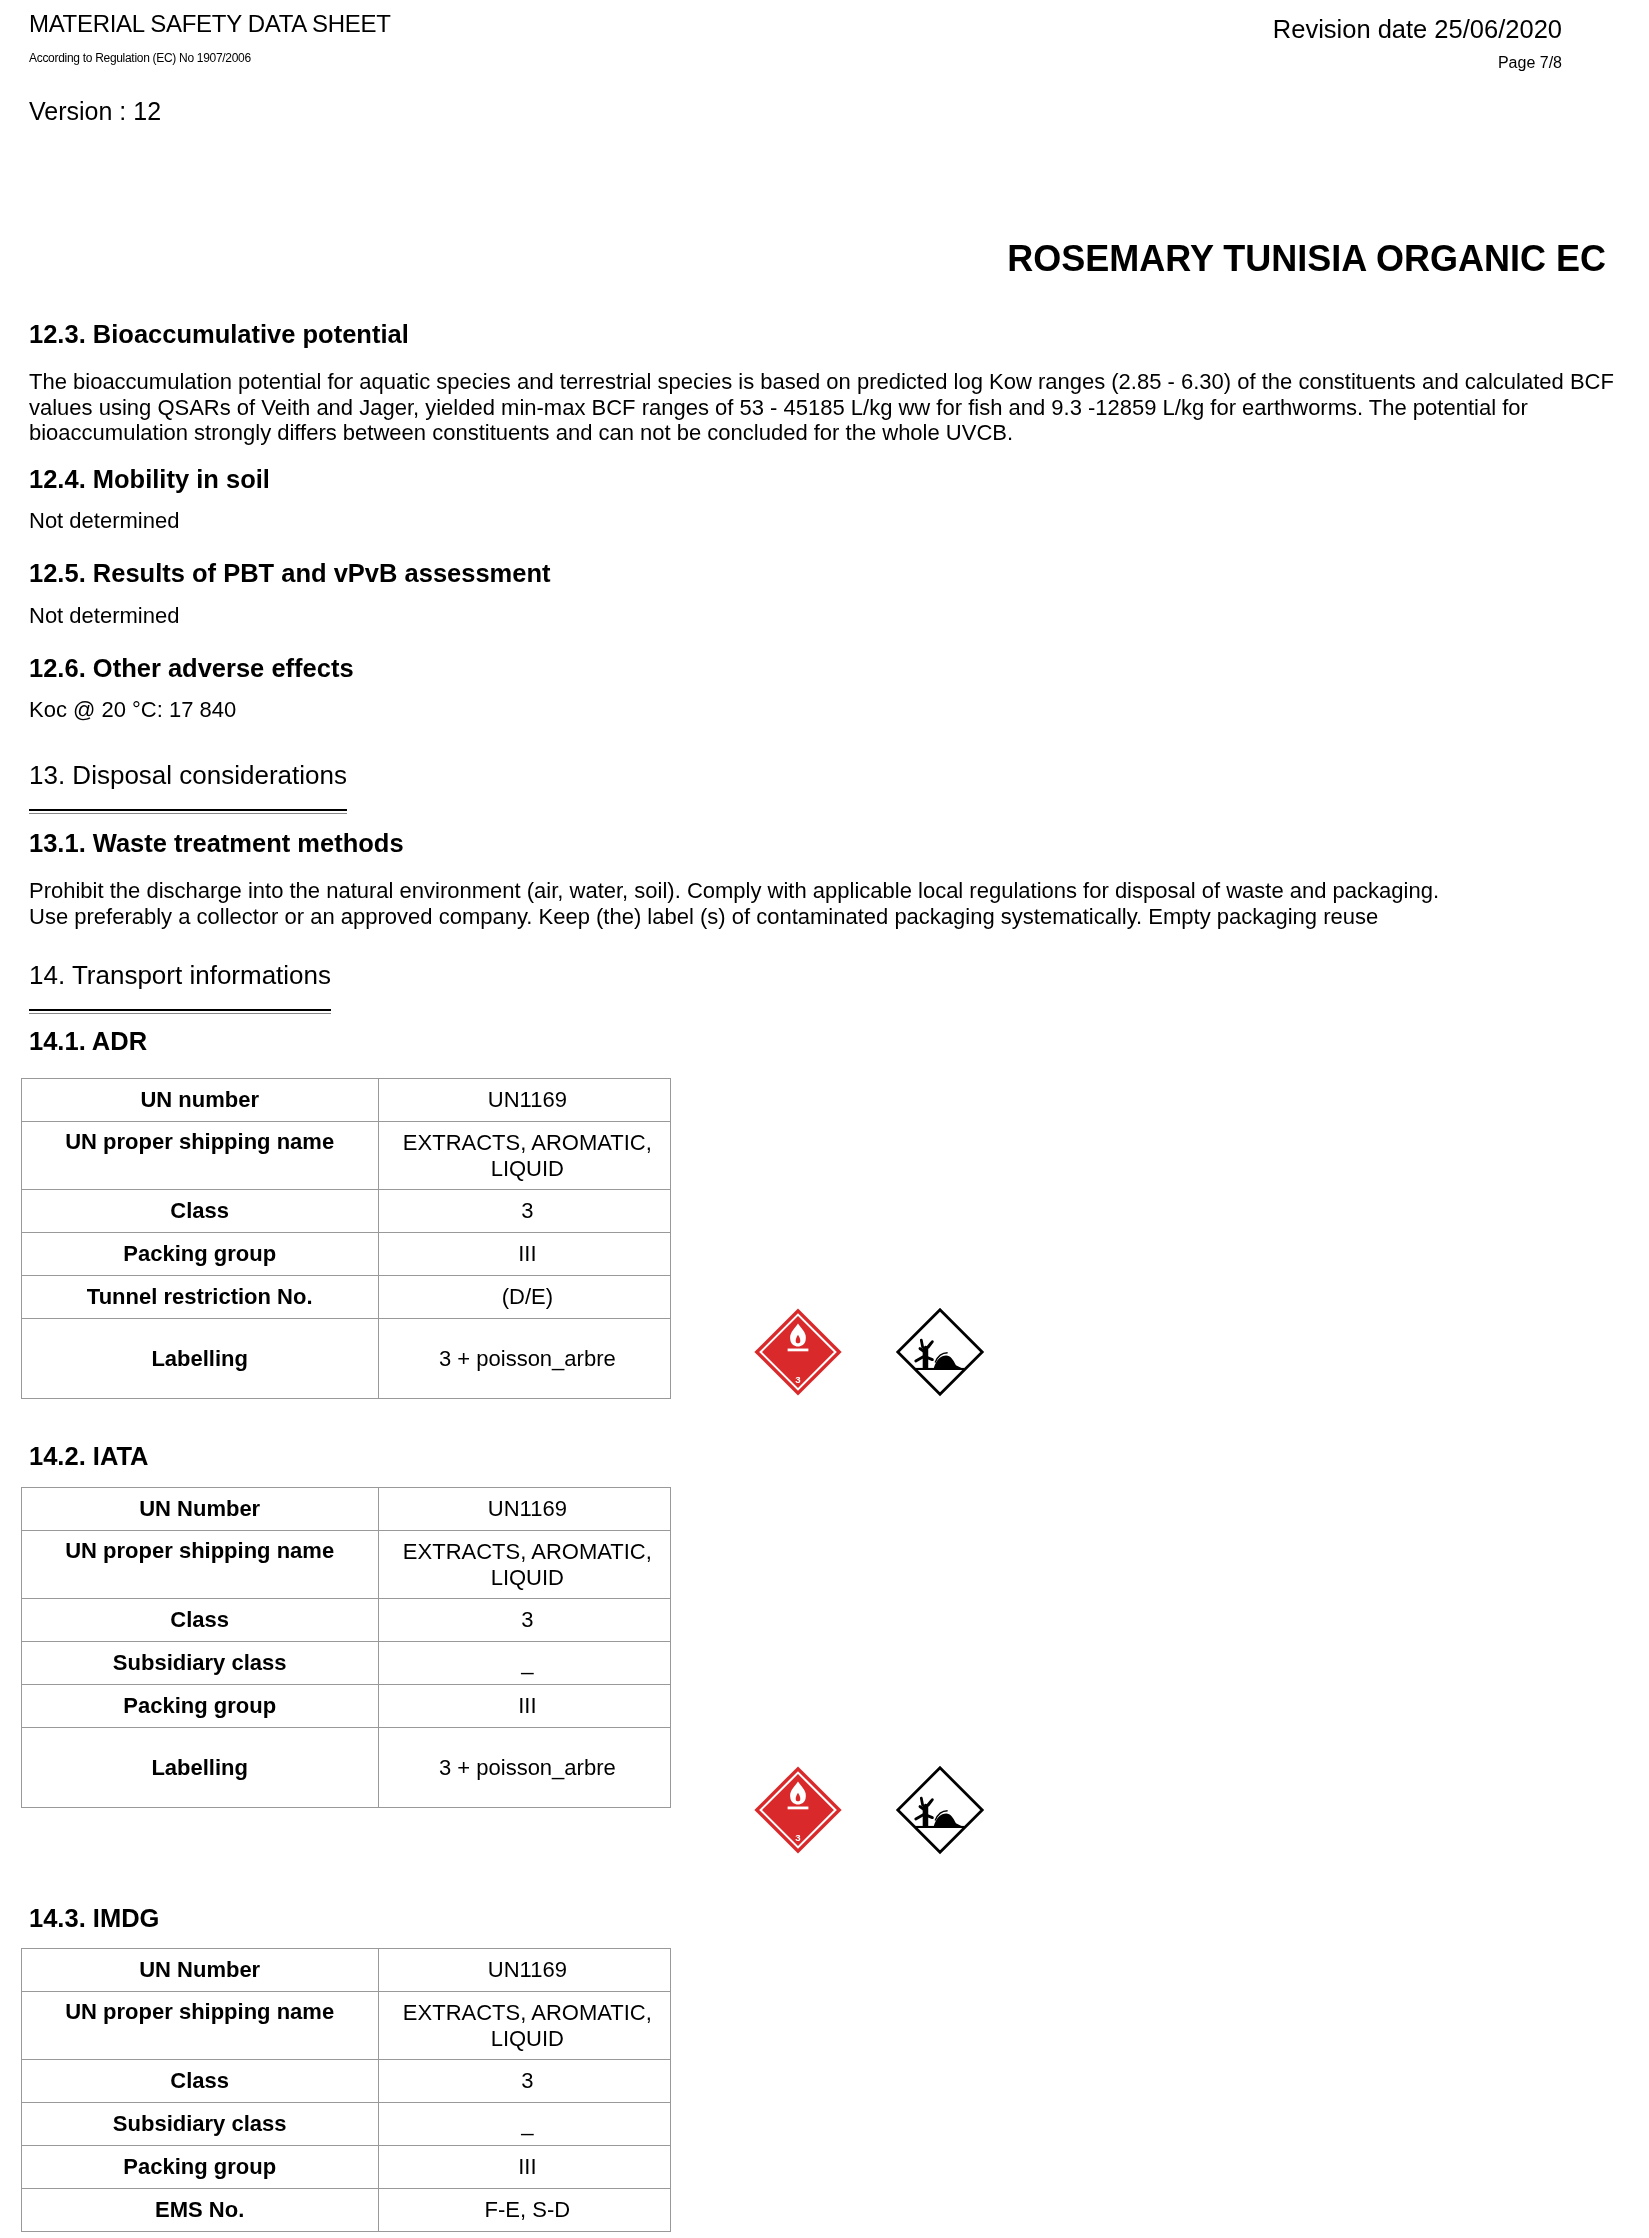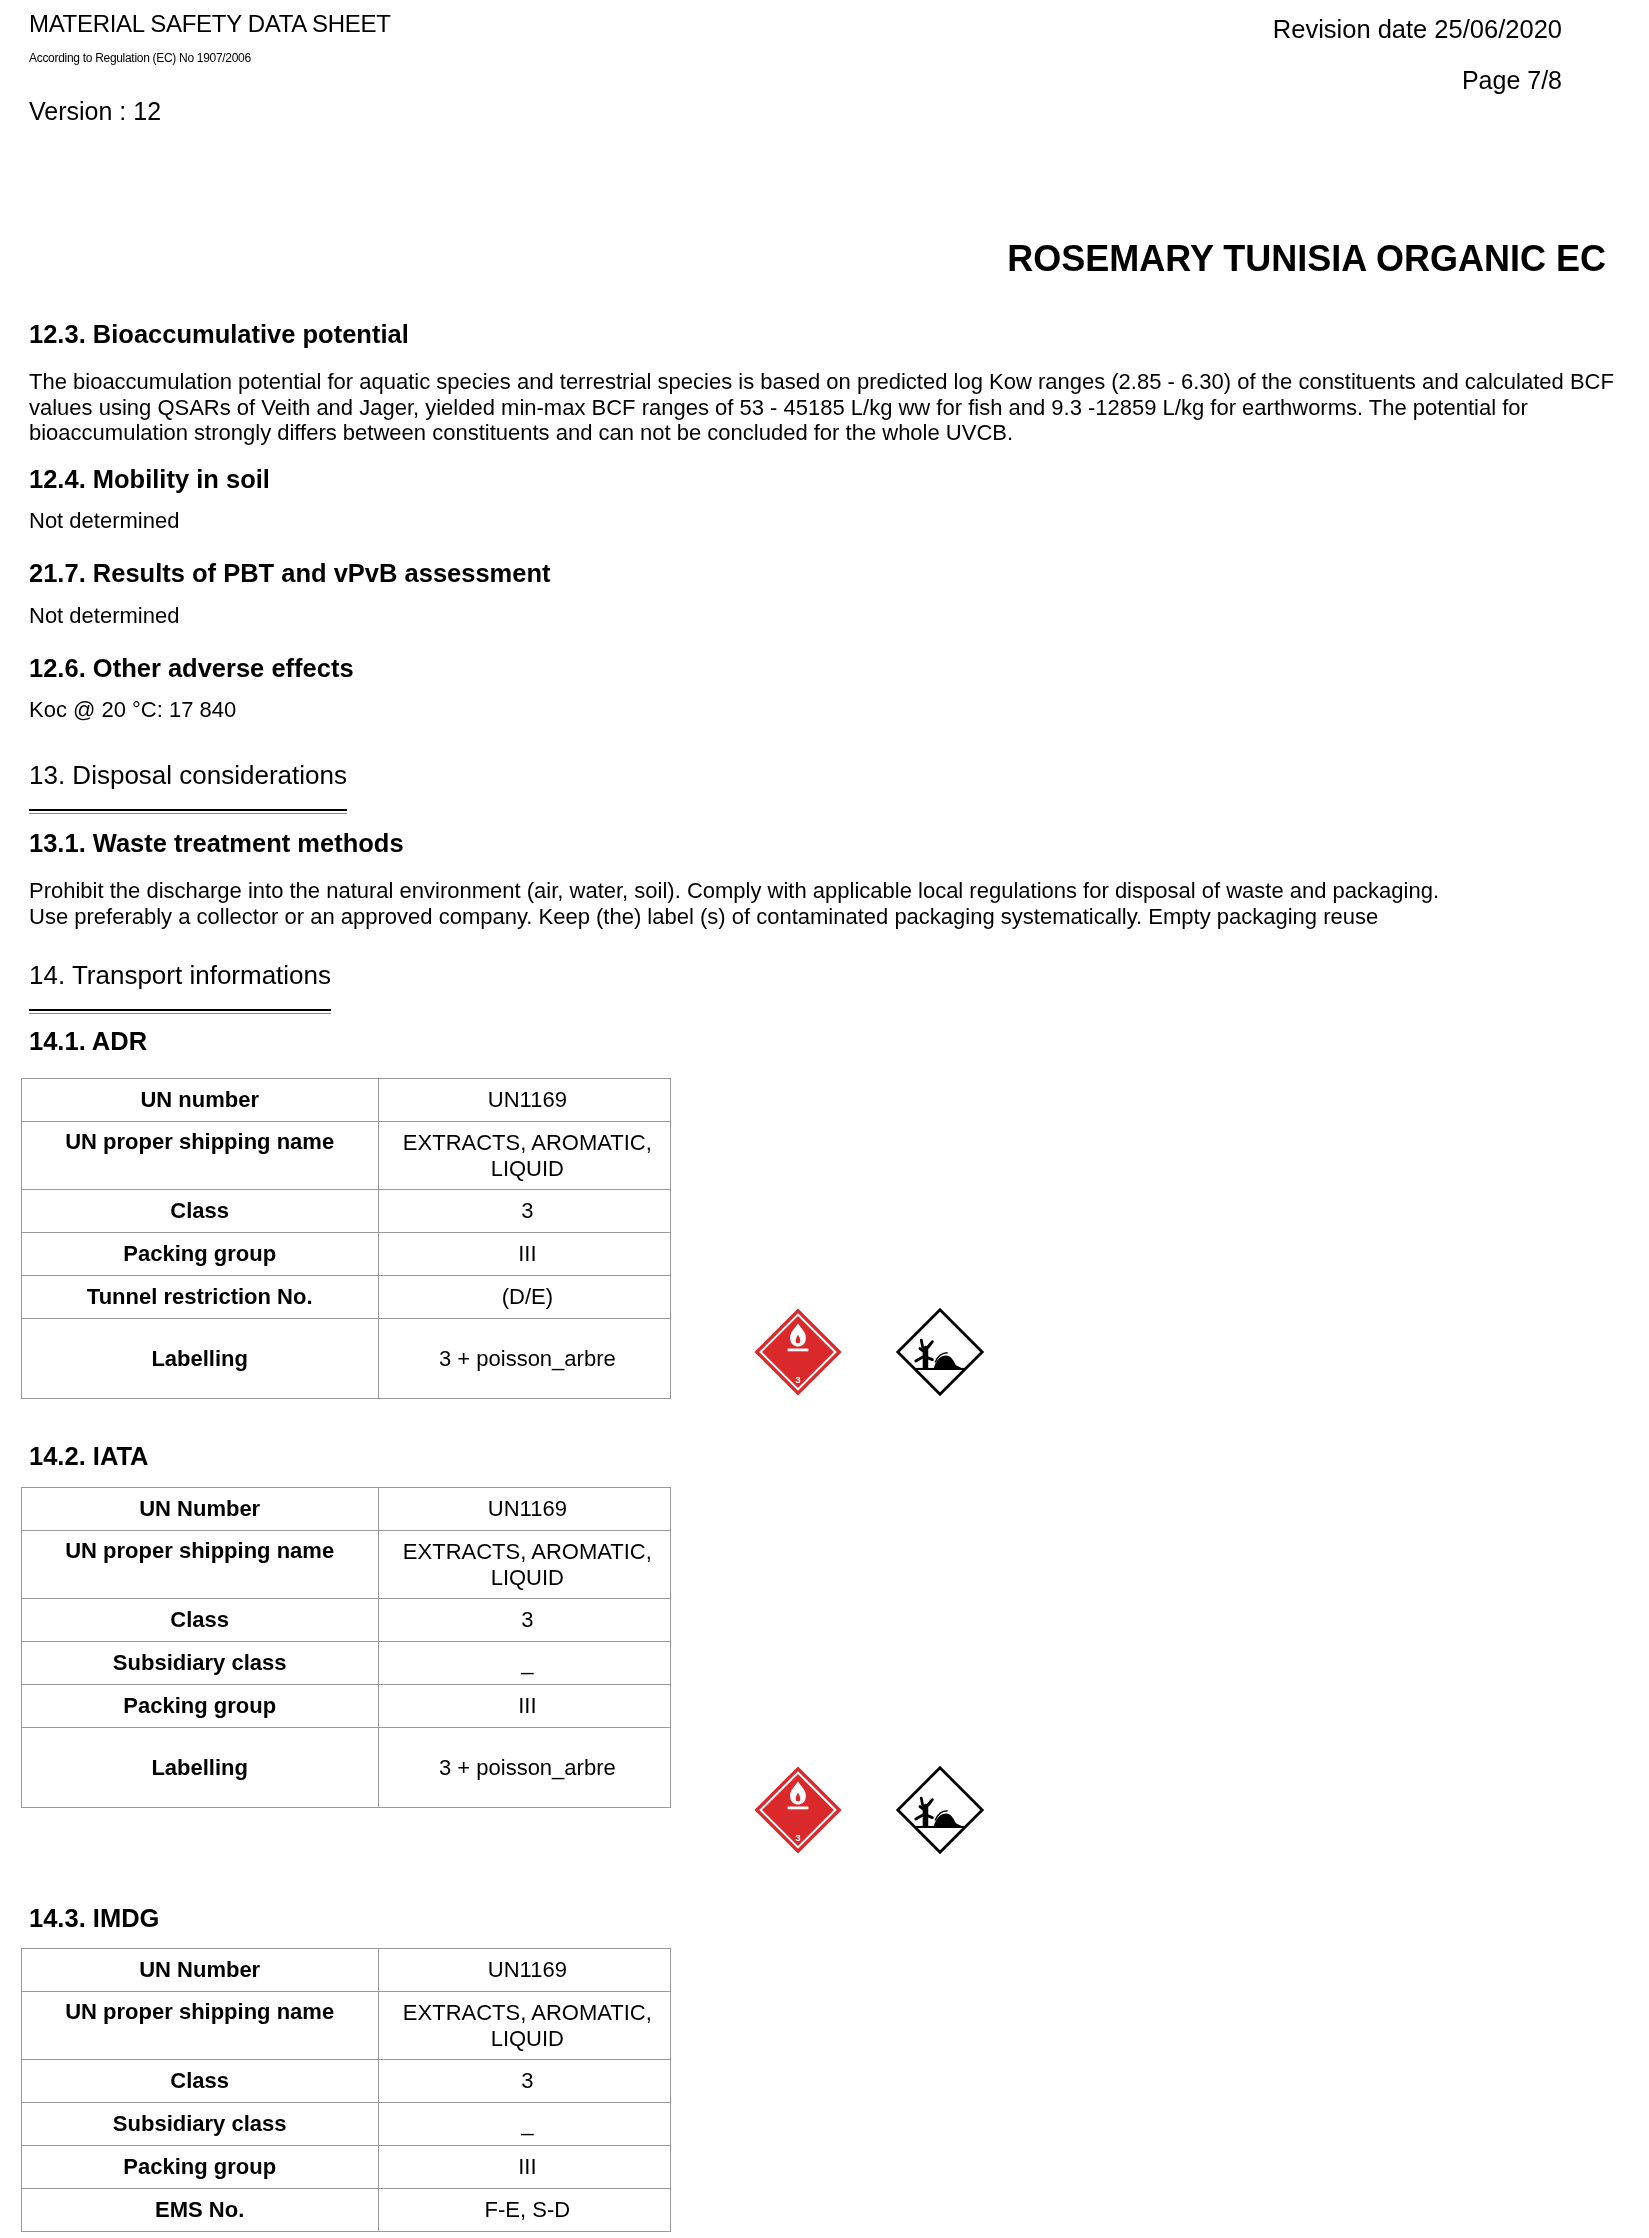--- a/index.html
+++ b/index.html
@@ -3,21 +3,21 @@
 <meta charset="utf-8">
 <style>
   html, body { margin:0; padding:0; background:#ffffff; }
   body { width:1650px; height:2239px; position:relative; overflow:hidden;
          font-family:"Liberation Sans", sans-serif; color:#000; }
   .abs { position:absolute; white-space:nowrap; }
   .hdr-title { left:29px; top:9.7px; font-size:24px; letter-spacing:-0.3px; }
   .hdr-reg { left:29px; top:51px; font-size:12px; letter-spacing:-0.3px; }
   .hdr-ver { left:29px; top:97px; font-size:25px; }
   .hdr-rev { right:88px; top:15px; font-size:25.5px; }
-  .hdr-page { right:88px; top:66px; font-size:25px; }
+  .hdr-page { right:88px; top:54px; font-size:16px; }
   .doc-title { left:0; width:1606px; text-align:right; top:238px; font-size:36px; font-weight:bold; }
   .h3 { left:29px; font-size:25.5px; font-weight:bold; }
   .p { left:29px; font-size:22px; line-height:25.5px; white-space:normal; width:1586px; }
   .h2 { left:29px; font-size:26px; font-weight:normal; border-bottom:2.8px solid #000; padding-bottom:18px; }
   .h2::after { content:""; position:absolute; left:0; right:0; bottom:-4.8px; border-bottom:1.4px solid #888; }
   table.t { position:absolute; left:20.7px; width:650px; border-collapse:collapse; font-size:22px; }
   table.t td { border:1.4px solid #999; padding:0 2px; vertical-align:middle;text-align:center; }
   table.t td.k { width:352px; font-weight:bold; }
   table.t td.v { padding-left:8.3px; line-height:25.5px; }
   .pict { position:absolute; width:90px; height:90px; }
@@ -32,21 +32,21 @@
 <div class="abs hdr-page">Page 7/8</div>
 
 <div class="abs doc-title">ROSEMARY TUNISIA ORGANIC EC</div>
 
 <div class="abs h3" style="top:320px">12.3. Bioaccumulative potential</div>
 <div class="abs p" style="top:369px">The bioaccumulation potential for aquatic species and terrestrial species is based on predicted log Kow ranges (2.85 - 6.30) of the constituents and calculated BCF values using QSARs of Veith and Jager, yielded min-max BCF ranges of 53 - 45185 L/kg ww for fish and 9.3 -12859 L/kg for earthworms. The potential for bioaccumulation strongly differs between constituents and can not be concluded for the whole UVCB.</div>
 
 <div class="abs h3" style="top:465px">12.4. Mobility in soil</div>
 <div class="abs p" style="top:508px">Not determined</div>
 
-<div class="abs h3" style="top:559px">21.7. Results of PBT and vPvB assessment</div>
+<div class="abs h3" style="top:559px">12.5. Results of PBT and vPvB assessment</div>
 <div class="abs p" style="top:603px">Not determined</div>
 
 <div class="abs h3" style="top:654px">12.6. Other adverse effects</div>
 <div class="abs p" style="top:697px">Koc @ 20 °C: 17 840</div>
 
 <div class="abs h2" style="top:760px">13. Disposal considerations</div>
 <div class="abs h3" style="top:829px">13.1. Waste treatment methods</div>
 <div class="abs p" style="top:878px">Prohibit the discharge into the natural environment (air, water, soil). Comply with applicable local regulations for disposal of waste and packaging.</div>
 <div class="abs p" style="top:904px">Use preferably a collector or an approved company. Keep (the) label (s) of contaminated packaging systematically. Empty packaging reuse</div>
 

